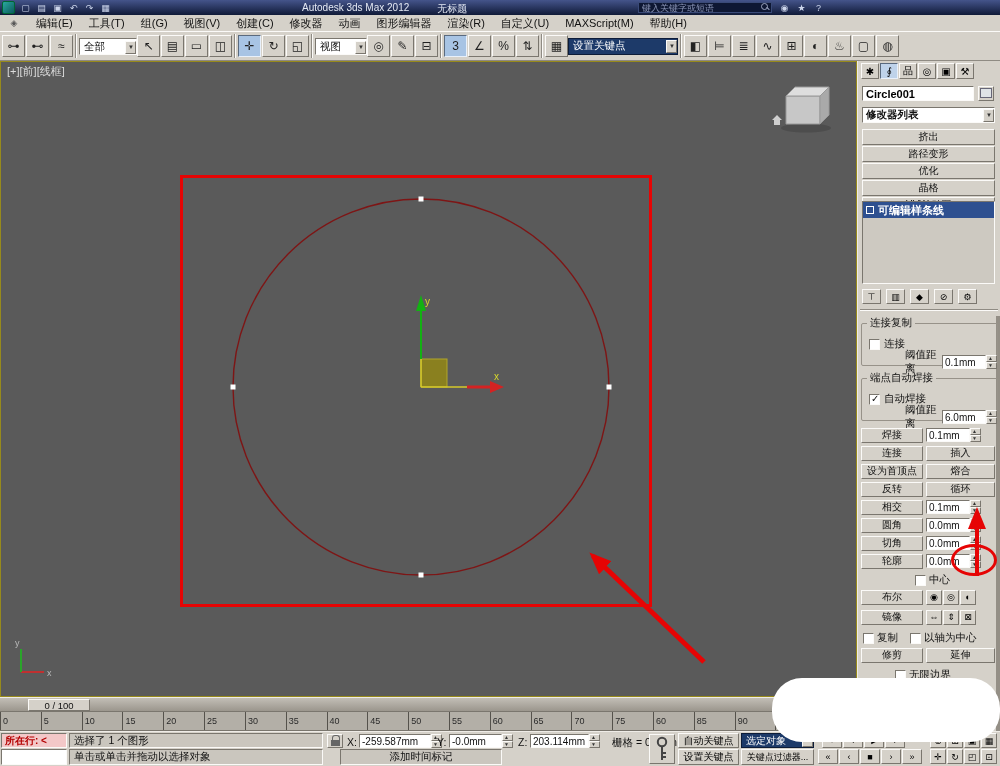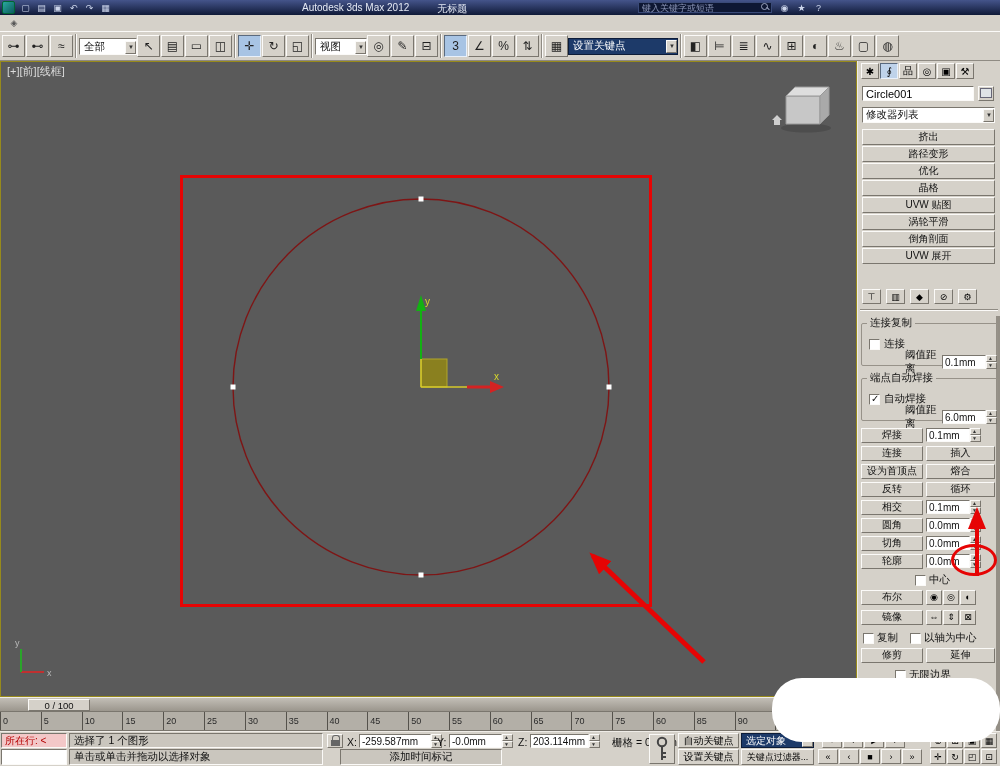--- a/index.html
+++ b/index.html
@@ -2,21 +2,21 @@
 <html><head>
 <meta charset="utf-8">
 <style>
   * { margin:0; padding:0; box-sizing:border-box; }
   html,body { width:1000px; height:766px; }
   button { font-family:inherit; cursor:default; }
   #app { position:relative; width:1000px; height:766px; overflow:hidden;
          background:#cfcbc3; color:#111;
          font-family:"Liberation Sans","DejaVu Sans",sans-serif; font-size:11px; }
   .raised { border:1px solid; border-color:#fbfaf8 #7a766e #7a766e #fbfaf8; background:#d5d1c9; }
-  .sunken { border:1px solid; border-color:#7a766e #fbfaf8 #fbfaf8 #7a766e; }
+  .sunken { border:1px solid; border-color:#7a766e #fbfaf8 #fbfaf8 #7a766e;font-weight:bold; }
   .sunken2 { border:1px solid; border-color:#7a766e #fbfaf8 #fbfaf8 #7a766e; background:#cac6be; }
 
   
   .titlebar { position:absolute; left:0; top:0; width:1000px; height:15px;
               background:linear-gradient(#44548a,#101a38); }
   .app-logo { position:absolute; left:2px; top:1px; width:13px; height:13px; border-radius:2px;
               background:linear-gradient(135deg,#2aa89e,#0c5a60); border:1px solid #063; }
   .qat { position:absolute; left:19px; top:1px; display:flex; gap:3px; }
   .qicon { width:13px; height:13px; display:flex; align-items:center; justify-content:center;
            color:#cdd6ec; font-size:9px; }
@@ -206,20 +206,34 @@
     </div>
     <div class="tright">
         <span class="qicon">◉</span>
         <span class="qicon">★</span>
         <span class="qicon">?</span>
       </div>
   </div>
 
   <div class="menubar">
     <span class="mgrip">◈</span>
+    <nav class="menus">
+        <span class="menu-item">编辑(E)</span>
+        <span class="menu-item">工具(T)</span>
+        <span class="menu-item">组(G)</span>
+        <span class="menu-item">视图(V)</span>
+        <span class="menu-item">创建(C)</span>
+        <span class="menu-item">修改器</span>
+        <span class="menu-item">动画</span>
+        <span class="menu-item">图形编辑器</span>
+        <span class="menu-item">渲染(R)</span>
+        <span class="menu-item">自定义(U)</span>
+        <span class="menu-item">MAXScript(M)</span>
+        <span class="menu-item">帮助(H)</span>
+      </nav>
   </div>
 
   <div class="toolbar">
     <div class="tbg">
         <button class="tbi">
           <span>⊶</span>
         </button>
         <button class="tbi">
           <span>⊷</span>
         </button>
@@ -398,20 +412,26 @@
     <div class="modbtns">
         <button class="pbtn">挤出</button>
         <button class="pbtn">路径变形</button>
         <button class="pbtn">优化</button>
         <button class="pbtn">晶格</button>
         <button class="pbtn">UVW 贴图</button>
         <button class="pbtn">涡轮平滑</button>
         <button class="pbtn">倒角剖面</button>
         <button class="pbtn">UVW 展开</button>
       </div>
+    <div class="stack sunken">
+      <div class="stack-row">
+        <span class="sicon"></span>
+        <span>可编辑样条线</span>
+      </div>
+    </div>
     <div class="stack-tools">
         <button class="stool raised">
           <span>⊤</span>
         </button>
         <button class="stool raised">
           <span>▥</span>
         </button>
         <button class="stool raised">
           <span>◆</span>
         </button>

